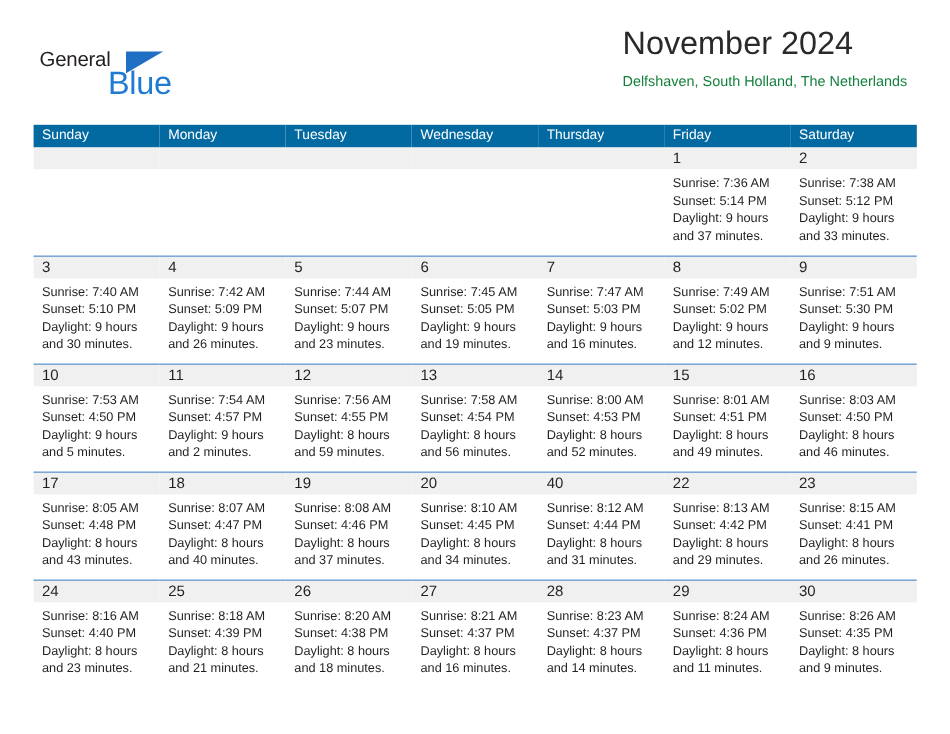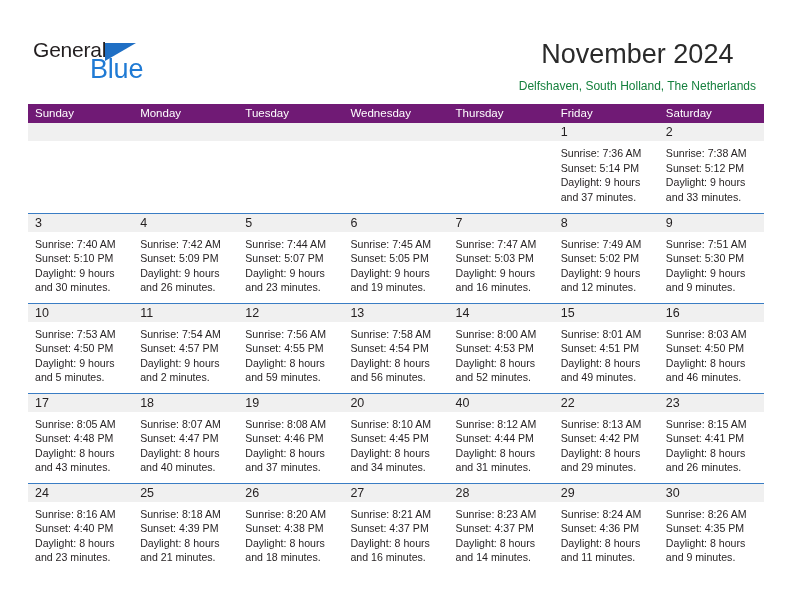--- a/index.html
+++ b/index.html
@@ -35,21 +35,21 @@
     position: absolute;
     left: 33px;
     top: 38px;
     width: 140px;
     height: 46px;
   }
   .logo-general {
     position: absolute;
     left: 0;
     top: 0;
-    font-size: 21px;
+    font-size: 17px;
     letter-spacing: -0.2px;
     color: #231f20;
     line-height: 23px;
     white-space: nowrap;
   }
   .logo-tri {
     position: absolute;
     left: 72px;
     top: 5px;
     width: 0;
@@ -64,22 +64,22 @@
     font-size: 27px;
     letter-spacing: -0.2px;
     color: #1f7ad4;
     line-height: 23px;
     white-space: nowrap;
   }
 
   .title-block {
     position: absolute;
     right: 36px;
-    top: 38px;
-    text-align: center;
+    top: 20px;
+    text-align: left;
     margin-left: 18px;
   }
   .cal-title {
     font-size: 27px;
     color: #2a2a2a;
     line-height: 32px;
     white-space: nowrap;
   }
   .cal-subtitle {
     margin-top: 8px;
@@ -98,21 +98,21 @@
     border-collapse: collapse;
     table-layout: fixed;
   }
   .calendar th, .calendar td {
     padding: 0;
     margin: 0;
     vertical-align: top;
   }
 
   .dow-row th {
-    background: #701a75;
+    background: #0369a1;
     color: #ffffff;
     font-size: 11.5px;
     font-weight: normal;
     text-align: left;
     height: 19px;
     line-height: 19px;
     padding-left: 7px;
     box-sizing: border-box;
     white-space: nowrap;
   }

